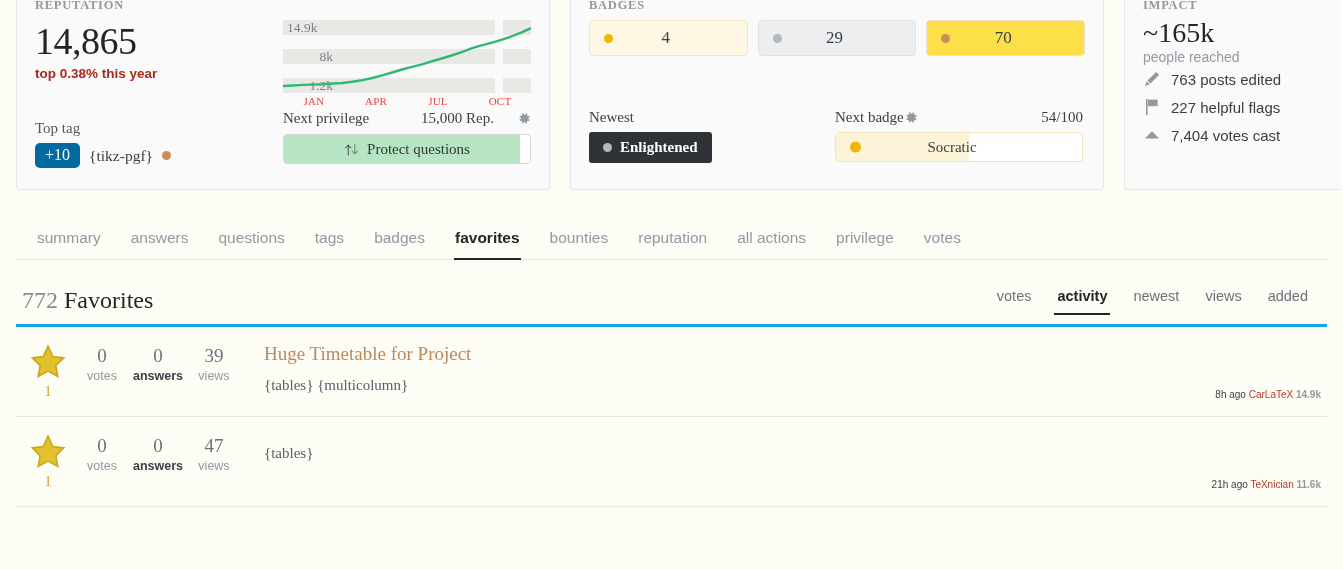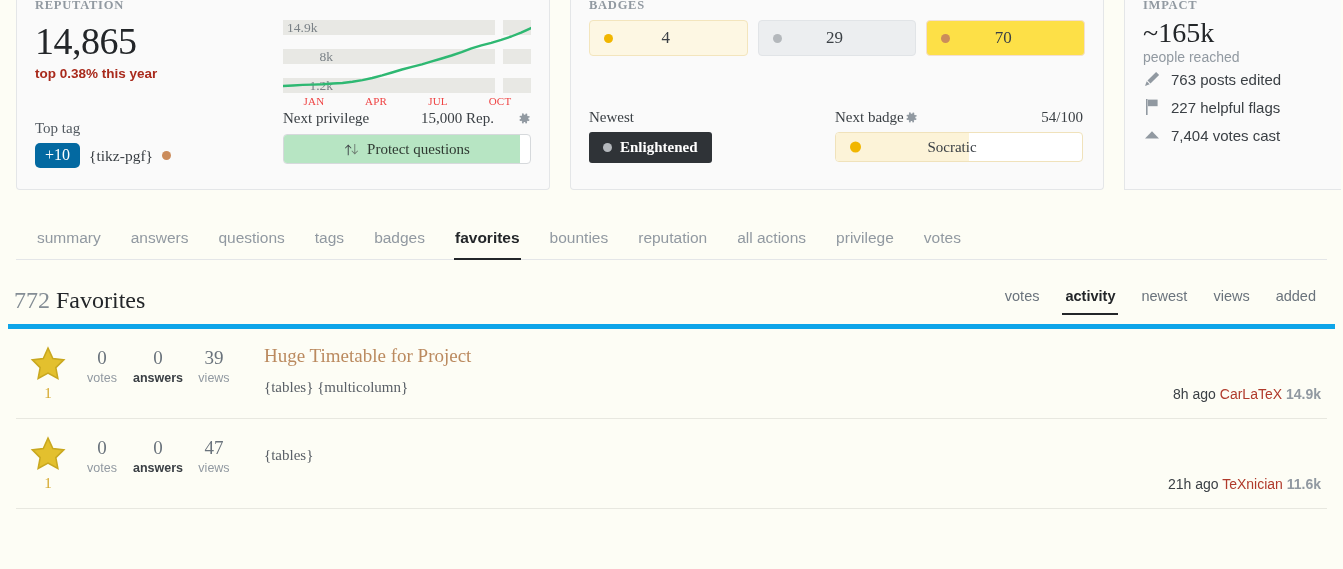--- a/index.html
+++ b/index.html
@@ -206,23 +206,23 @@
   .nav a.active {
     color:#232629; font-weight:bold;
   }
   .nav a.active:after {
     content:""; position:absolute; left:14px; right:14px; bottom:-1px;
     height:2px; background:#232629;
   }
 
   
   .fav-head {
-    margin:0 8px; padding:24px 6px 10px 6px;
+    margin:0 16px; padding:24px 6px 10px 6px;
     display:flex; align-items:flex-end; justify-content:space-between;
-    border-bottom:5px solid #0ea5e9;
+    border-bottom:3px solid #0ea5e9;
   }
   .fav-title {
     font-family:"Liberation Serif", serif;
     font-size:24px; color:#232629;
   }
   .fav-title .cnt { color:#848d95; }
   .sorts { display:flex; align-items:flex-end; }
   .sorts a {
     font-size:14.5px; color:#6a737c; text-decoration:none;
     padding:4px 13px 10px 13px; display:block; position:relative;
@@ -261,21 +261,21 @@
     font-family:"Liberation Serif", serif;
     font-size:19px; color:#bb8a5f; text-decoration:none; display:inline-block;
     line-height:22px;
   }
   .q-tags {
     font-family:"Liberation Serif", serif;
     font-size:15px; color:#5a6067; margin-top:12px;
   }
   .meta {
     position:absolute; right:6px; bottom:16px;
-    font-size:14px; color:#3b4045; white-space:nowrap;
+    font-size:10px; color:#3b4045; white-space:nowrap;
   }
   .meta .user { color:#b03a2b; }
   .meta .rep  { color:#9199a1; font-weight:bold; }
 </style>
 </head>
 <body>
 
 <div class="cards">
 
   <div class="card rep">

